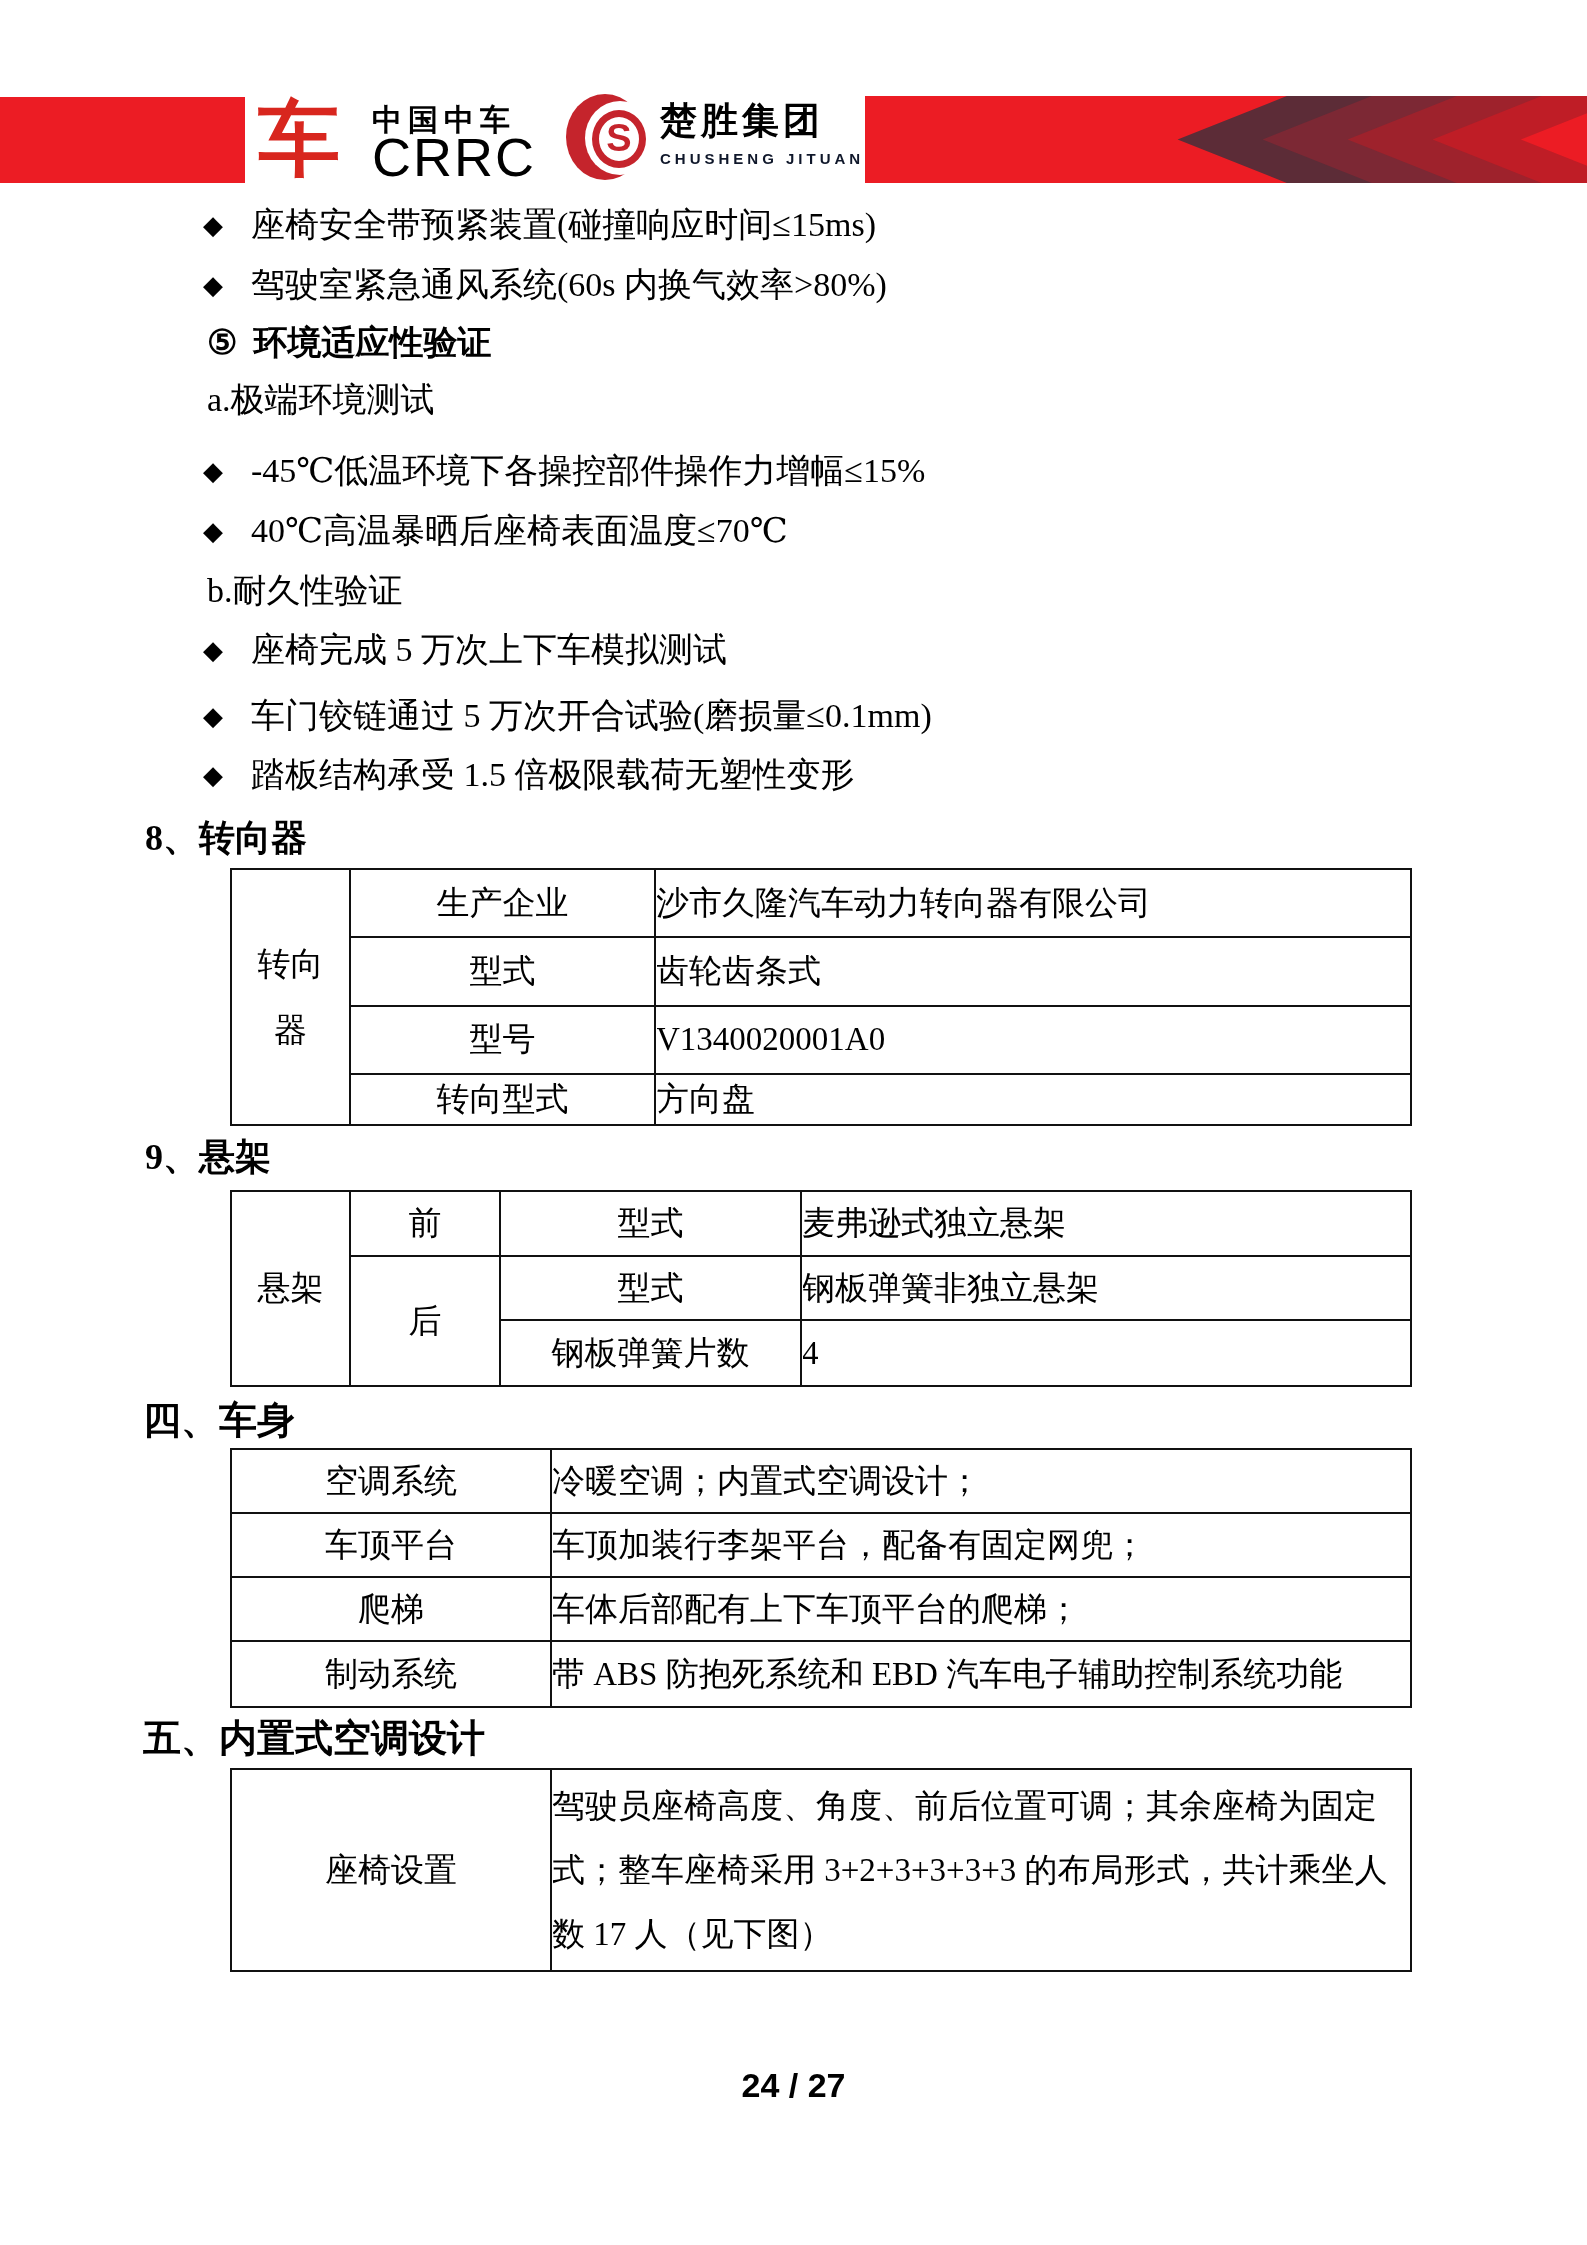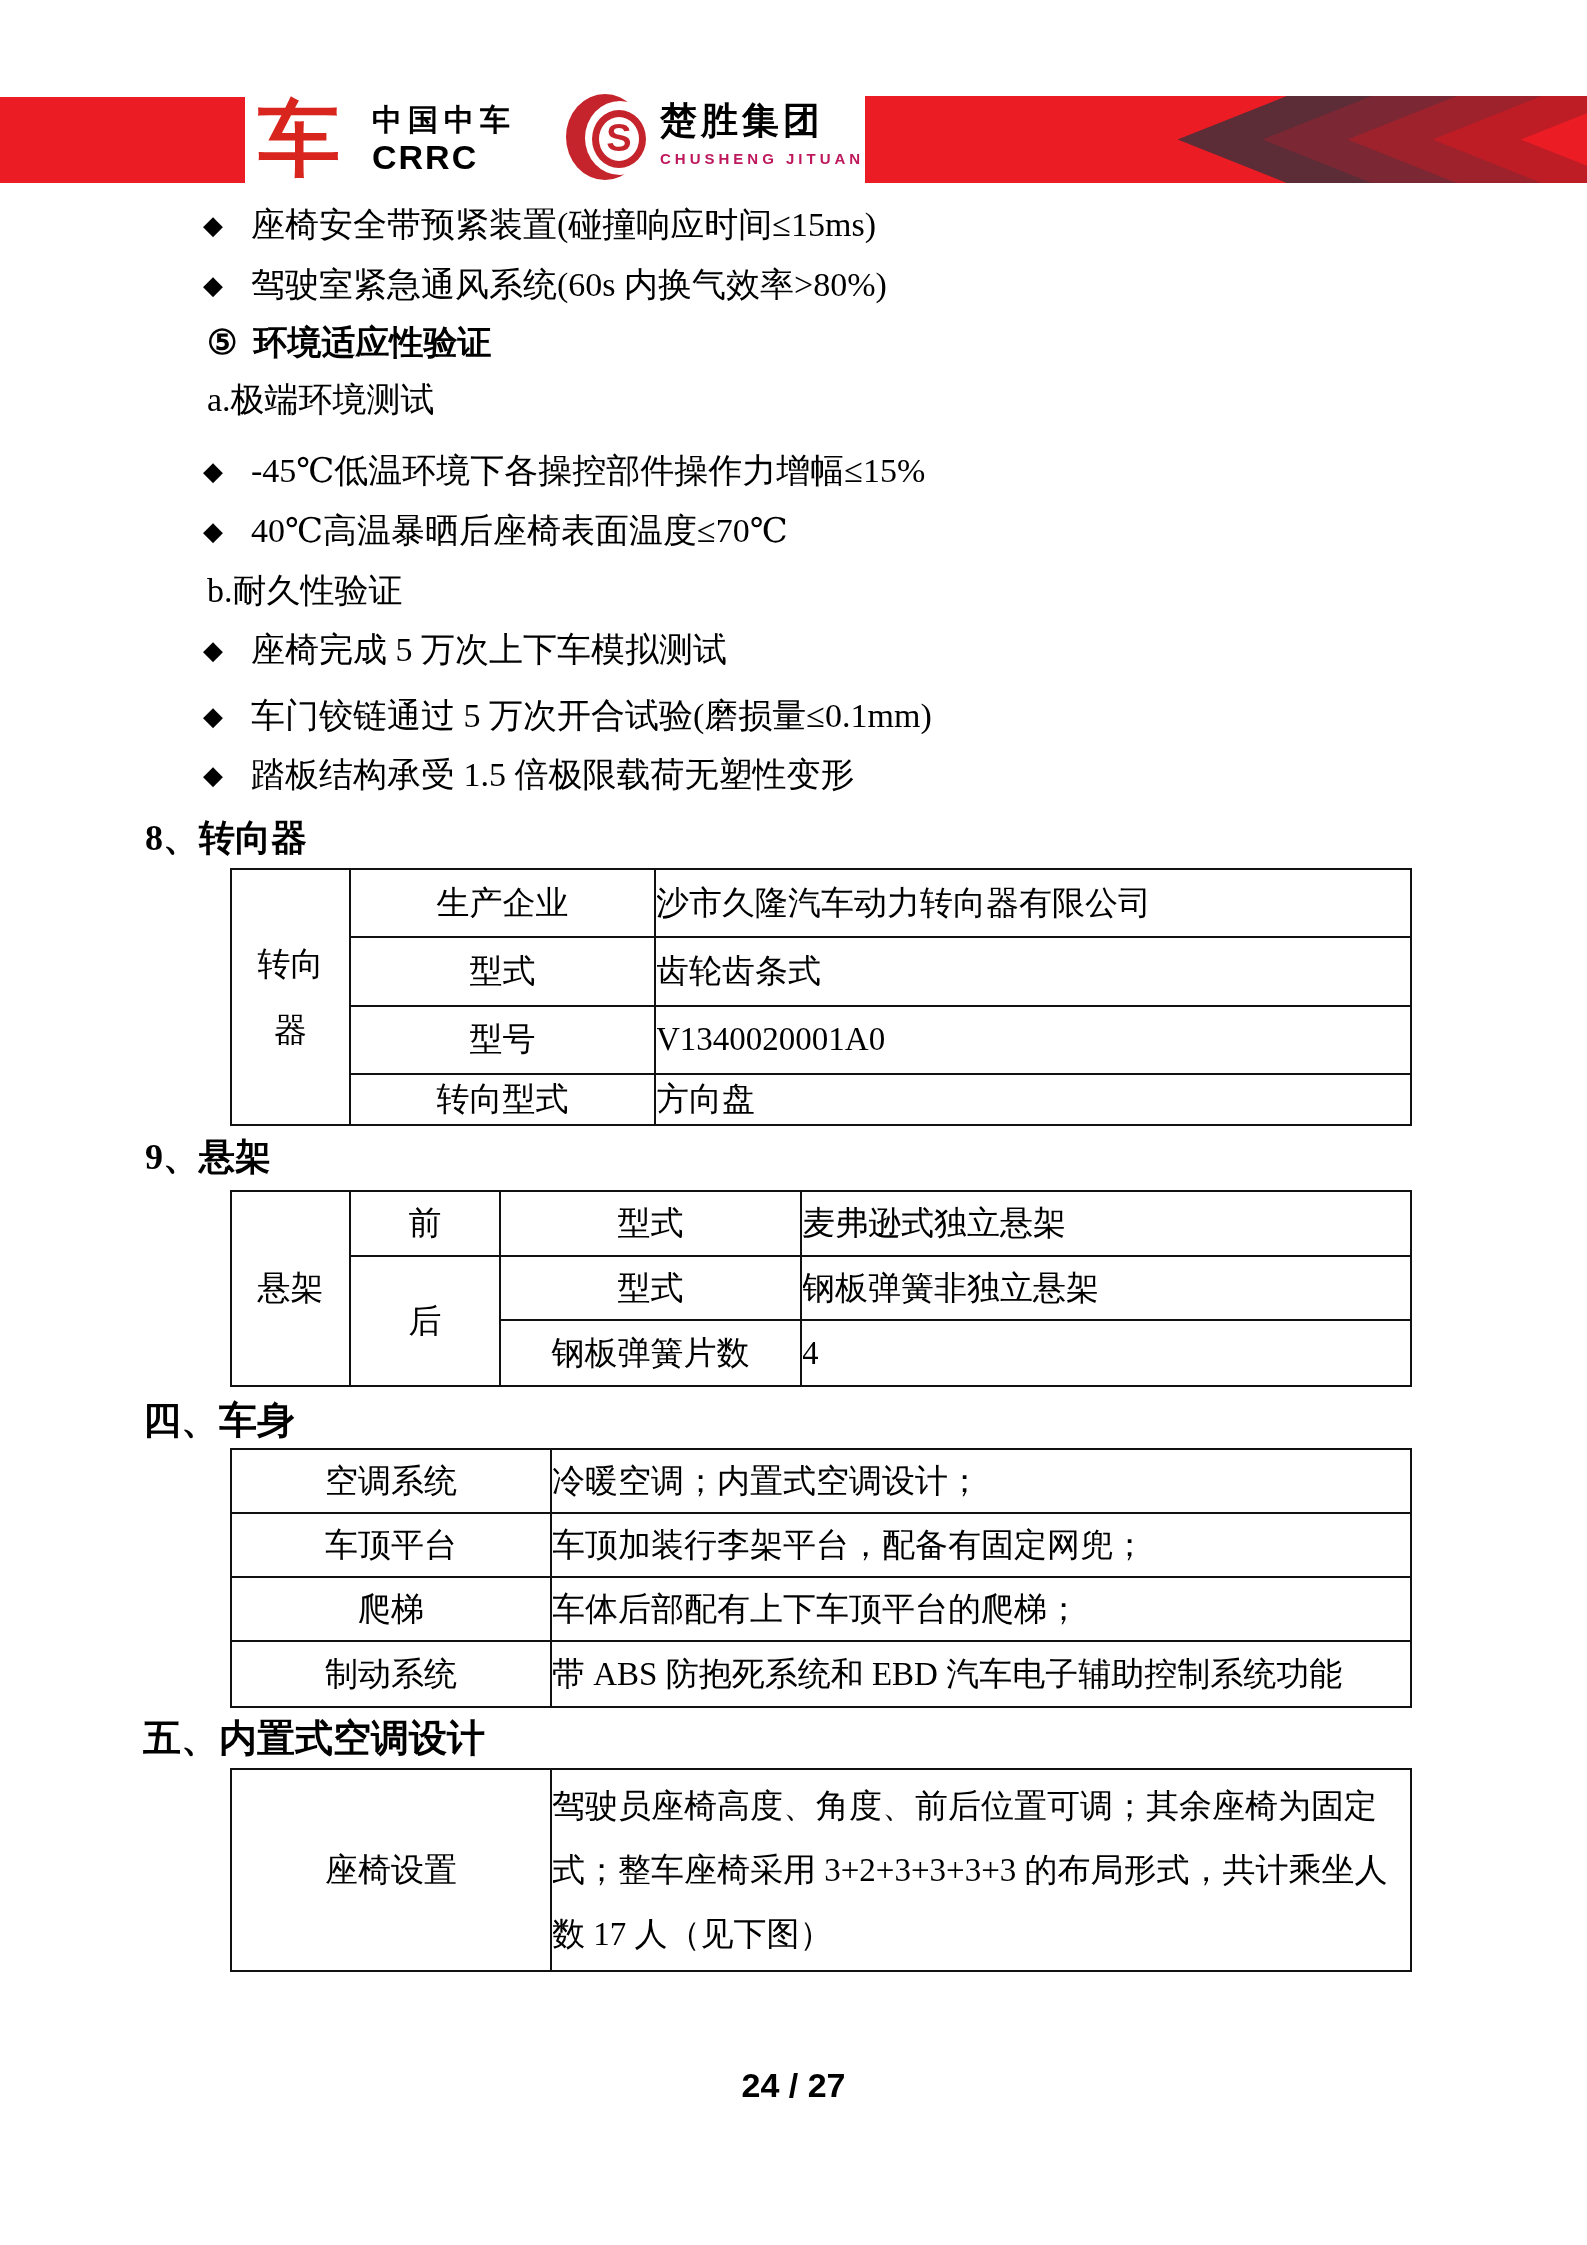--- a/index.html
+++ b/index.html
@@ -9,31 +9,31 @@
 
   
   .bar-left{left:0;top:97px;width:245px;height:86px;}
   .band-right{left:865px;top:96px;width:722px;height:87px;overflow:hidden;}
   .chev{position:absolute;top:0;width:210px;height:87px;
         clip-path:polygon(100% 0,58% 0,6% 50%,58% 100%,100% 100%,48% 50%);}
   .crrc-mark{left:258px;top:94px;width:100px;height:90px;font-size:82px;line-height:90px;
              font-weight:bold;font-family:"Liberation Sans",sans-serif;}
   .crrc-text{left:372px;top:104px;font-family:"Liberation Sans",sans-serif;}
   .crrc-cn{font-size:30px;font-weight:bold;letter-spacing:6px;line-height:32px;}
-  .crrc-en{font-size:34px;font-weight:bold;letter-spacing:2px;line-height:42px;}
+  .crrc-en{font-size:54px;font-weight:normal;letter-spacing:2px;line-height:42px;}
   .cs-logo{left:566px;top:94px;width:82px;height:88px;}
   .cs-cresc{position:absolute;left:0;top:0;width:78px;height:86px;border-radius:50%;}
   .cs-cresc-cut{position:absolute;left:19px;top:7px;width:70px;height:74px;border-radius:50%;background:#fff;}
   .cs-ring{position:absolute;left:26px;top:16px;width:40px;height:44px;border-radius:50%;
            border:7px solid #c5242c;background:#fff;}
   .cs-s{position:absolute;left:26px;top:16px;width:54px;height:58px;text-align:center;
         font-family:"Liberation Sans",sans-serif;font-size:38px;line-height:56px;font-weight:bold;}
   .cs-text{left:660px;top:101px;font-family:"Liberation Sans",sans-serif;}
   .cs-cn{font-size:37px;font-weight:bold;letter-spacing:4px;line-height:40px;}
-  .cs-en{font-size:15px;font-weight:bold;letter-spacing:4px;color:#be185d;margin-top:9px;}
+  .cs-en{font-size:15px;font-weight:bold;letter-spacing:4px;color:#0f172a;margin-top:9px;}
 
   
   .tline{font-size:34px;line-height:36px;white-space:nowrap;}
   .diamond{font-size:26px;margin-right:28px;vertical-align:2px;}
   .circled{margin-right:16px;}
   .bold{font-weight:bold;}
   .sec-heading{font-weight:bold;white-space:nowrap;}
   .h36{font-size:36px;line-height:40px;}
   .h38{font-size:38px;line-height:44px;}
 

